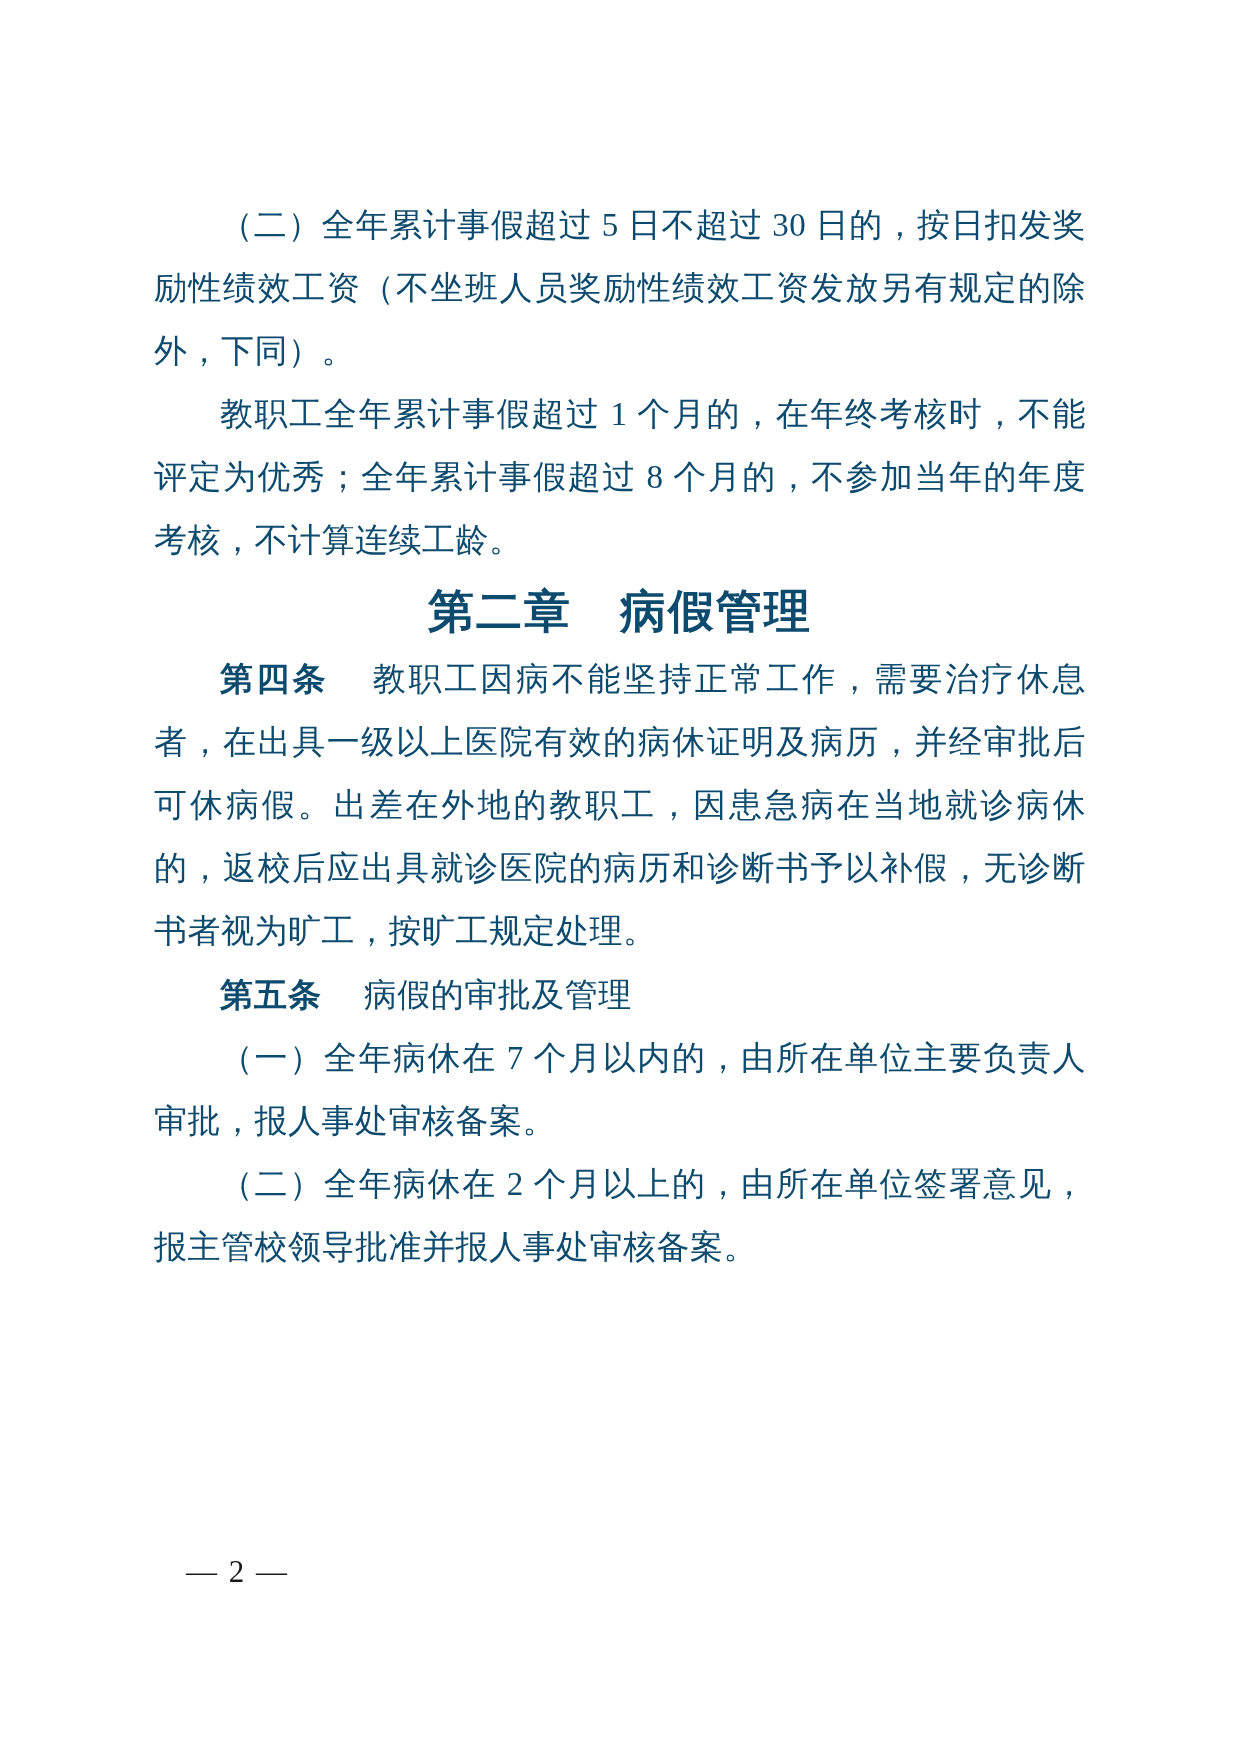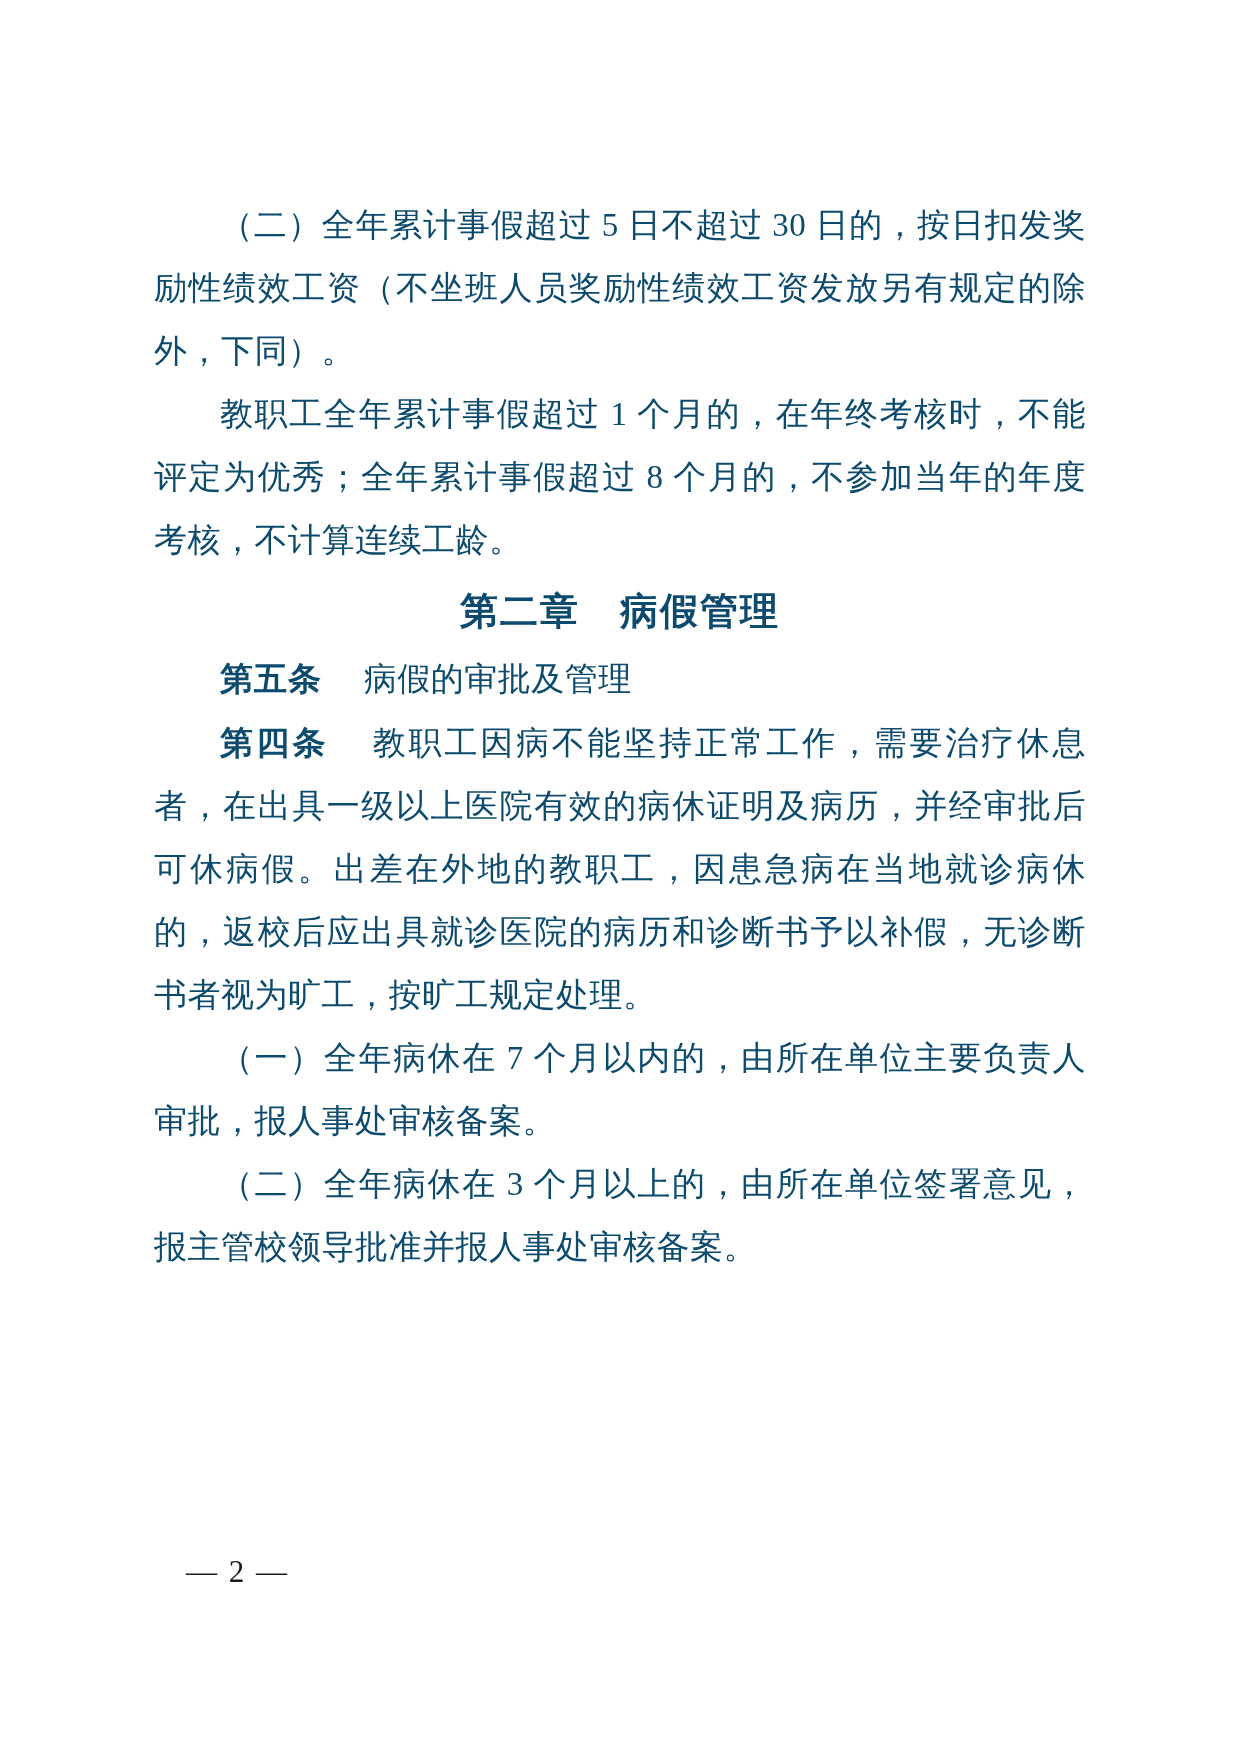--- a/index.html
+++ b/index.html
@@ -30,21 +30,21 @@
     margin: 0;
     text-indent: 2em;
     letter-spacing: 0.5px;
   }
   .chapter {
     margin: 8px 0 4px 0;
     text-indent: 0;
     text-align: center;
     font-family: "Liberation Sans", "DejaVu Sans", sans-serif;
     font-weight: 700;
-    font-size: 38px;
+    font-size: 46px;
     line-height: 63px;
     letter-spacing: 2px;
   }
   .article-label {
     font-family: "Liberation Sans", "DejaVu Sans", sans-serif;
     font-weight: 700;
     font-style: normal;
     letter-spacing: 1px;
     margin-right: 0.25em;
   }
@@ -60,19 +60,19 @@
   }
 </style>
 </head>
 <body>
 
 <div class="sheet">
   <div class="content">
       <p class="para">（二）全年累计事假超过 5 日不超过 30 日的，按日扣发奖励性绩效工资（不坐班人员奖励性绩效工资发放另有规定的除外，下同）。</p>
       <p class="para">教职工全年累计事假超过 1 个月的，在年终考核时，不能评定为优秀；全年累计事假超过 8 个月的，不参加当年的年度考核，不计算连续工龄。</p>
       <p class="chapter">第二章　病假管理</p>
+      <p class="para"><span class="article-label">第四条</span>　教职工因病不能坚持正常工作，需要治疗休息者，在出具一级以上医院有效的病休证明及病历，并经审批后可休病假。出差在外地的教职工，因患急病在当地就诊病休的，返校后应出具就诊医院的病历和诊断书予以补假，无诊断书者视为旷工，按旷工规定处理。</p>
       <p class="para"><span class="article-label">第五条</span>　病假的审批及管理</p>
-      <p class="para"><span class="article-label">第四条</span>　教职工因病不能坚持正常工作，需要治疗休息者，在出具一级以上医院有效的病休证明及病历，并经审批后可休病假。出差在外地的教职工，因患急病在当地就诊病休的，返校后应出具就诊医院的病历和诊断书予以补假，无诊断书者视为旷工，按旷工规定处理。</p>
       <p class="para">（一）全年病休在 7 个月以内的，由所在单位主要负责人审批，报人事处审核备案。</p>
-      <p class="para">（二）全年病休在 3 个月以上的，由所在单位签署意见，报主管校领导批准并报人事处审核备案。</p>
+      <p class="para">（二）全年病休在 2 个月以上的，由所在单位签署意见，报主管校领导批准并报人事处审核备案。</p>
     </div>
   <div class="page-number">— 2 —</div>
 </div>
 
 </body></html>

